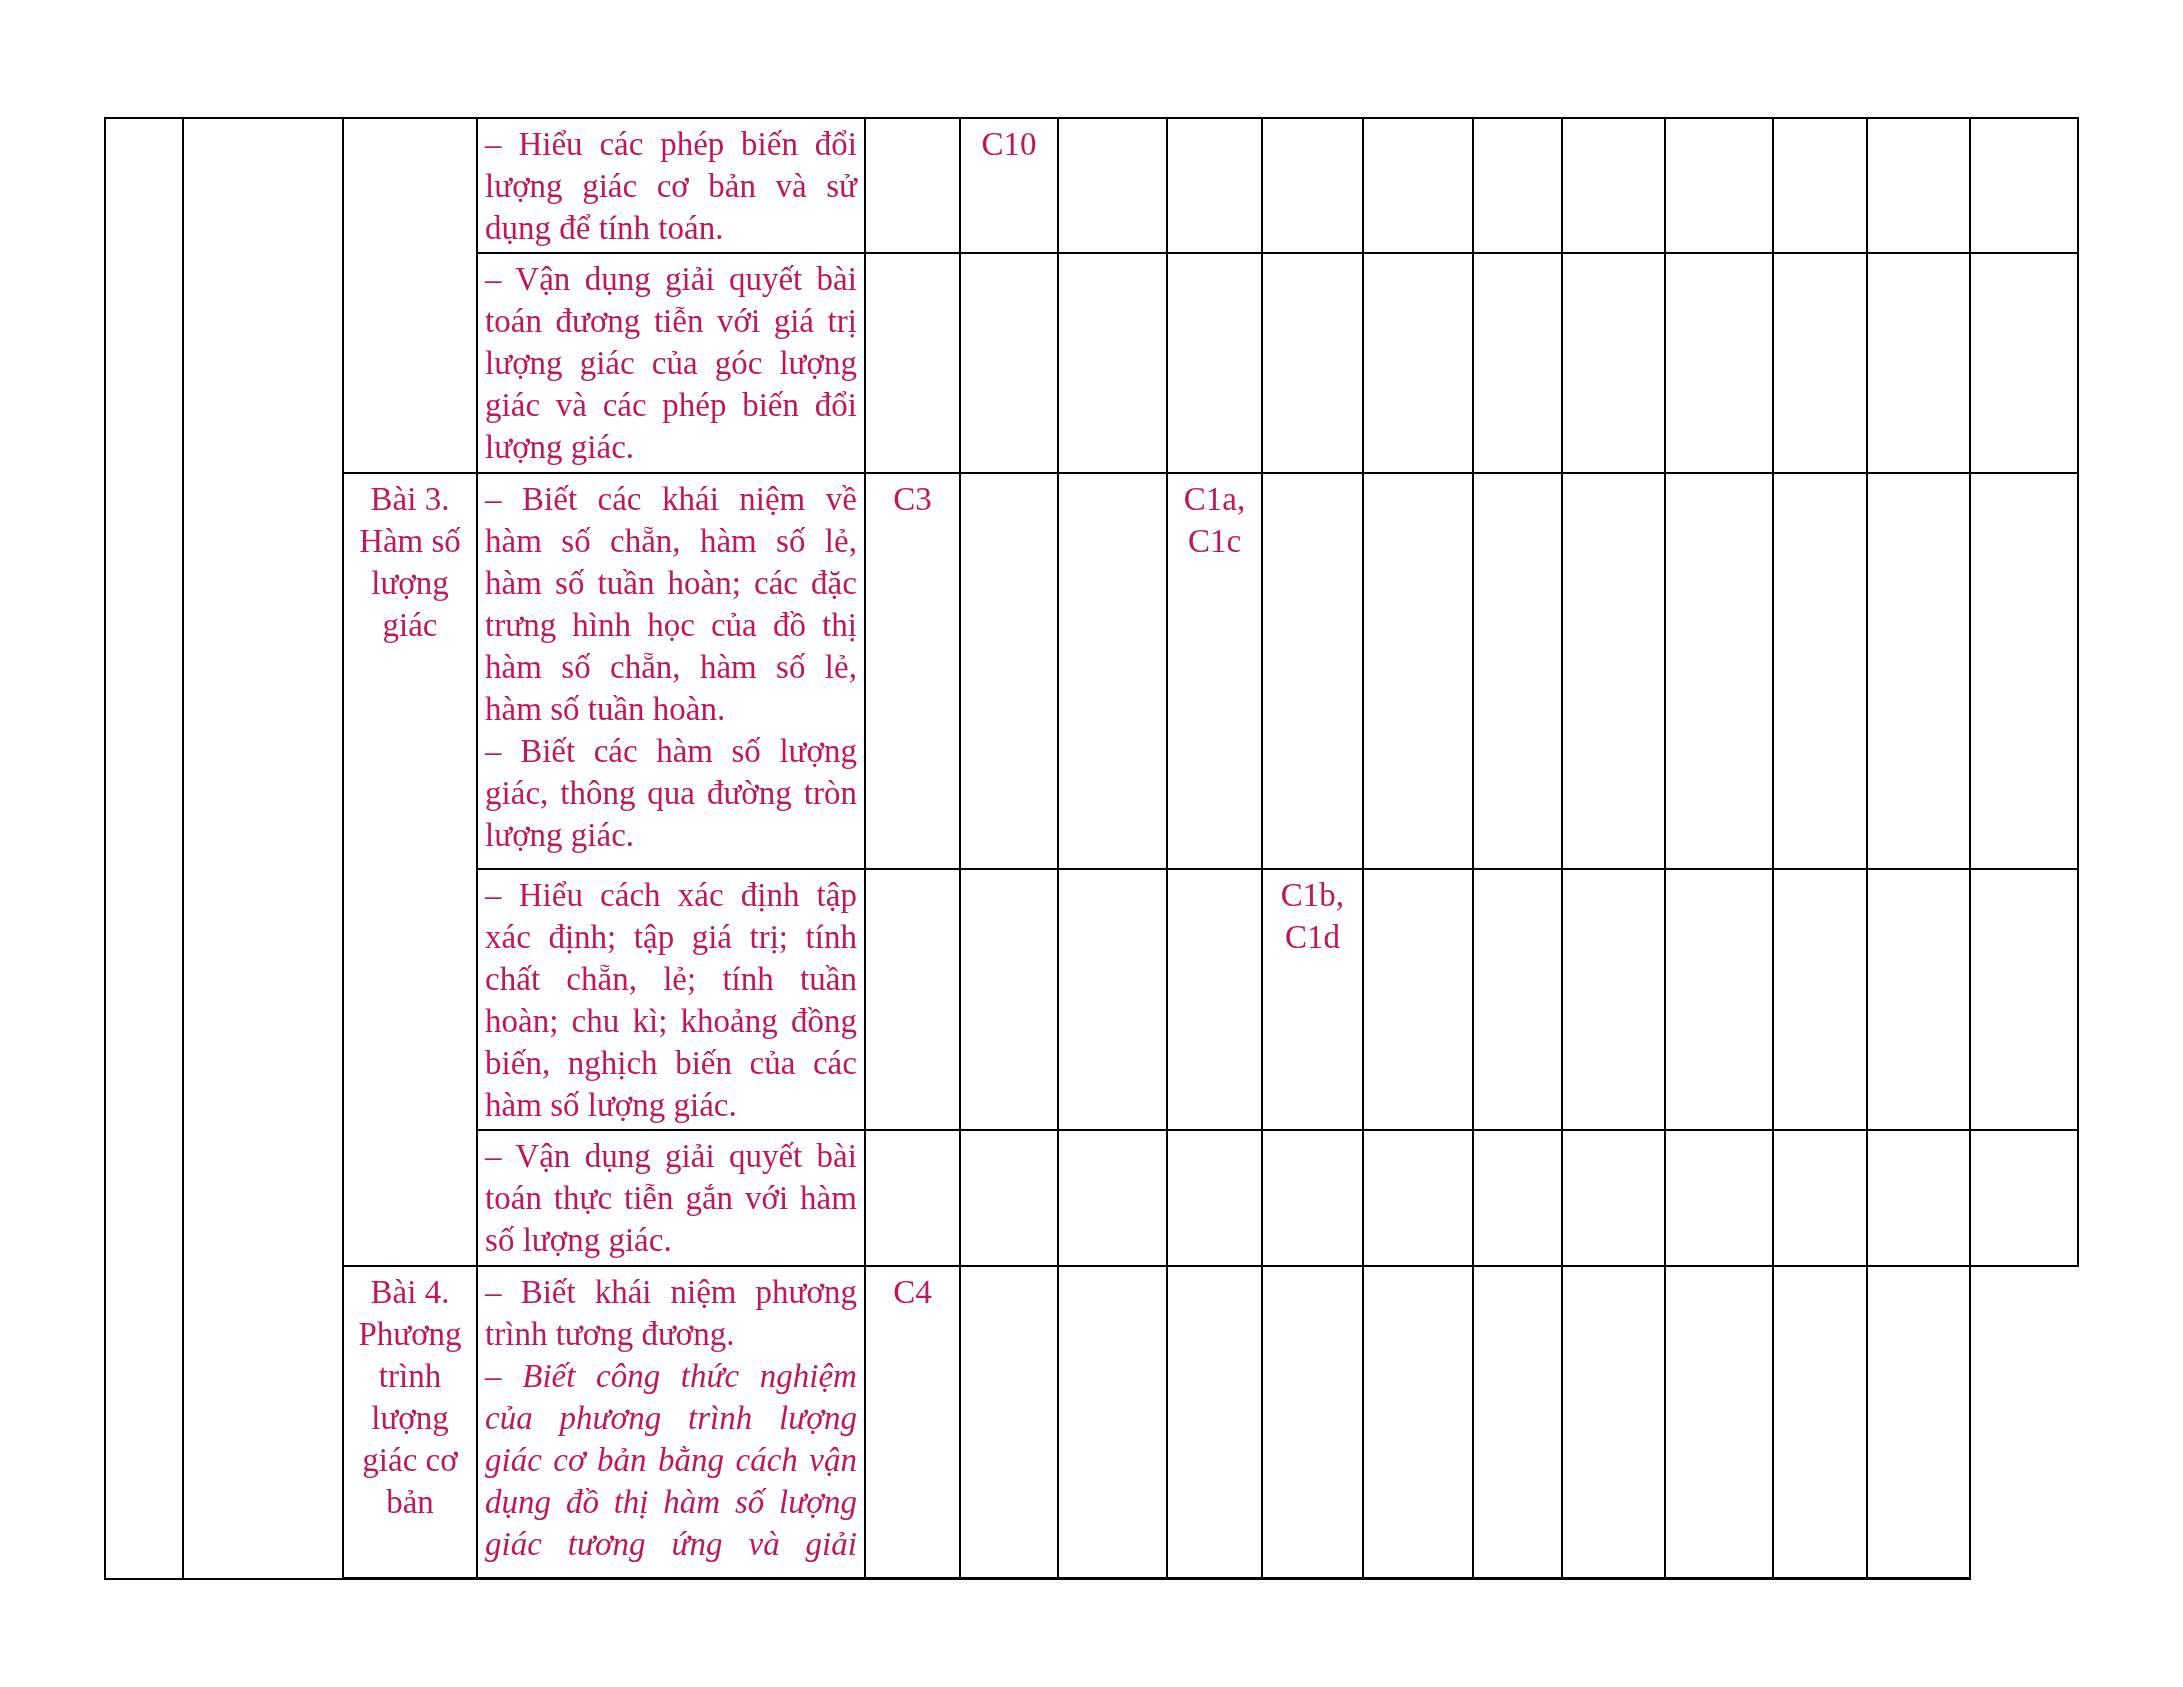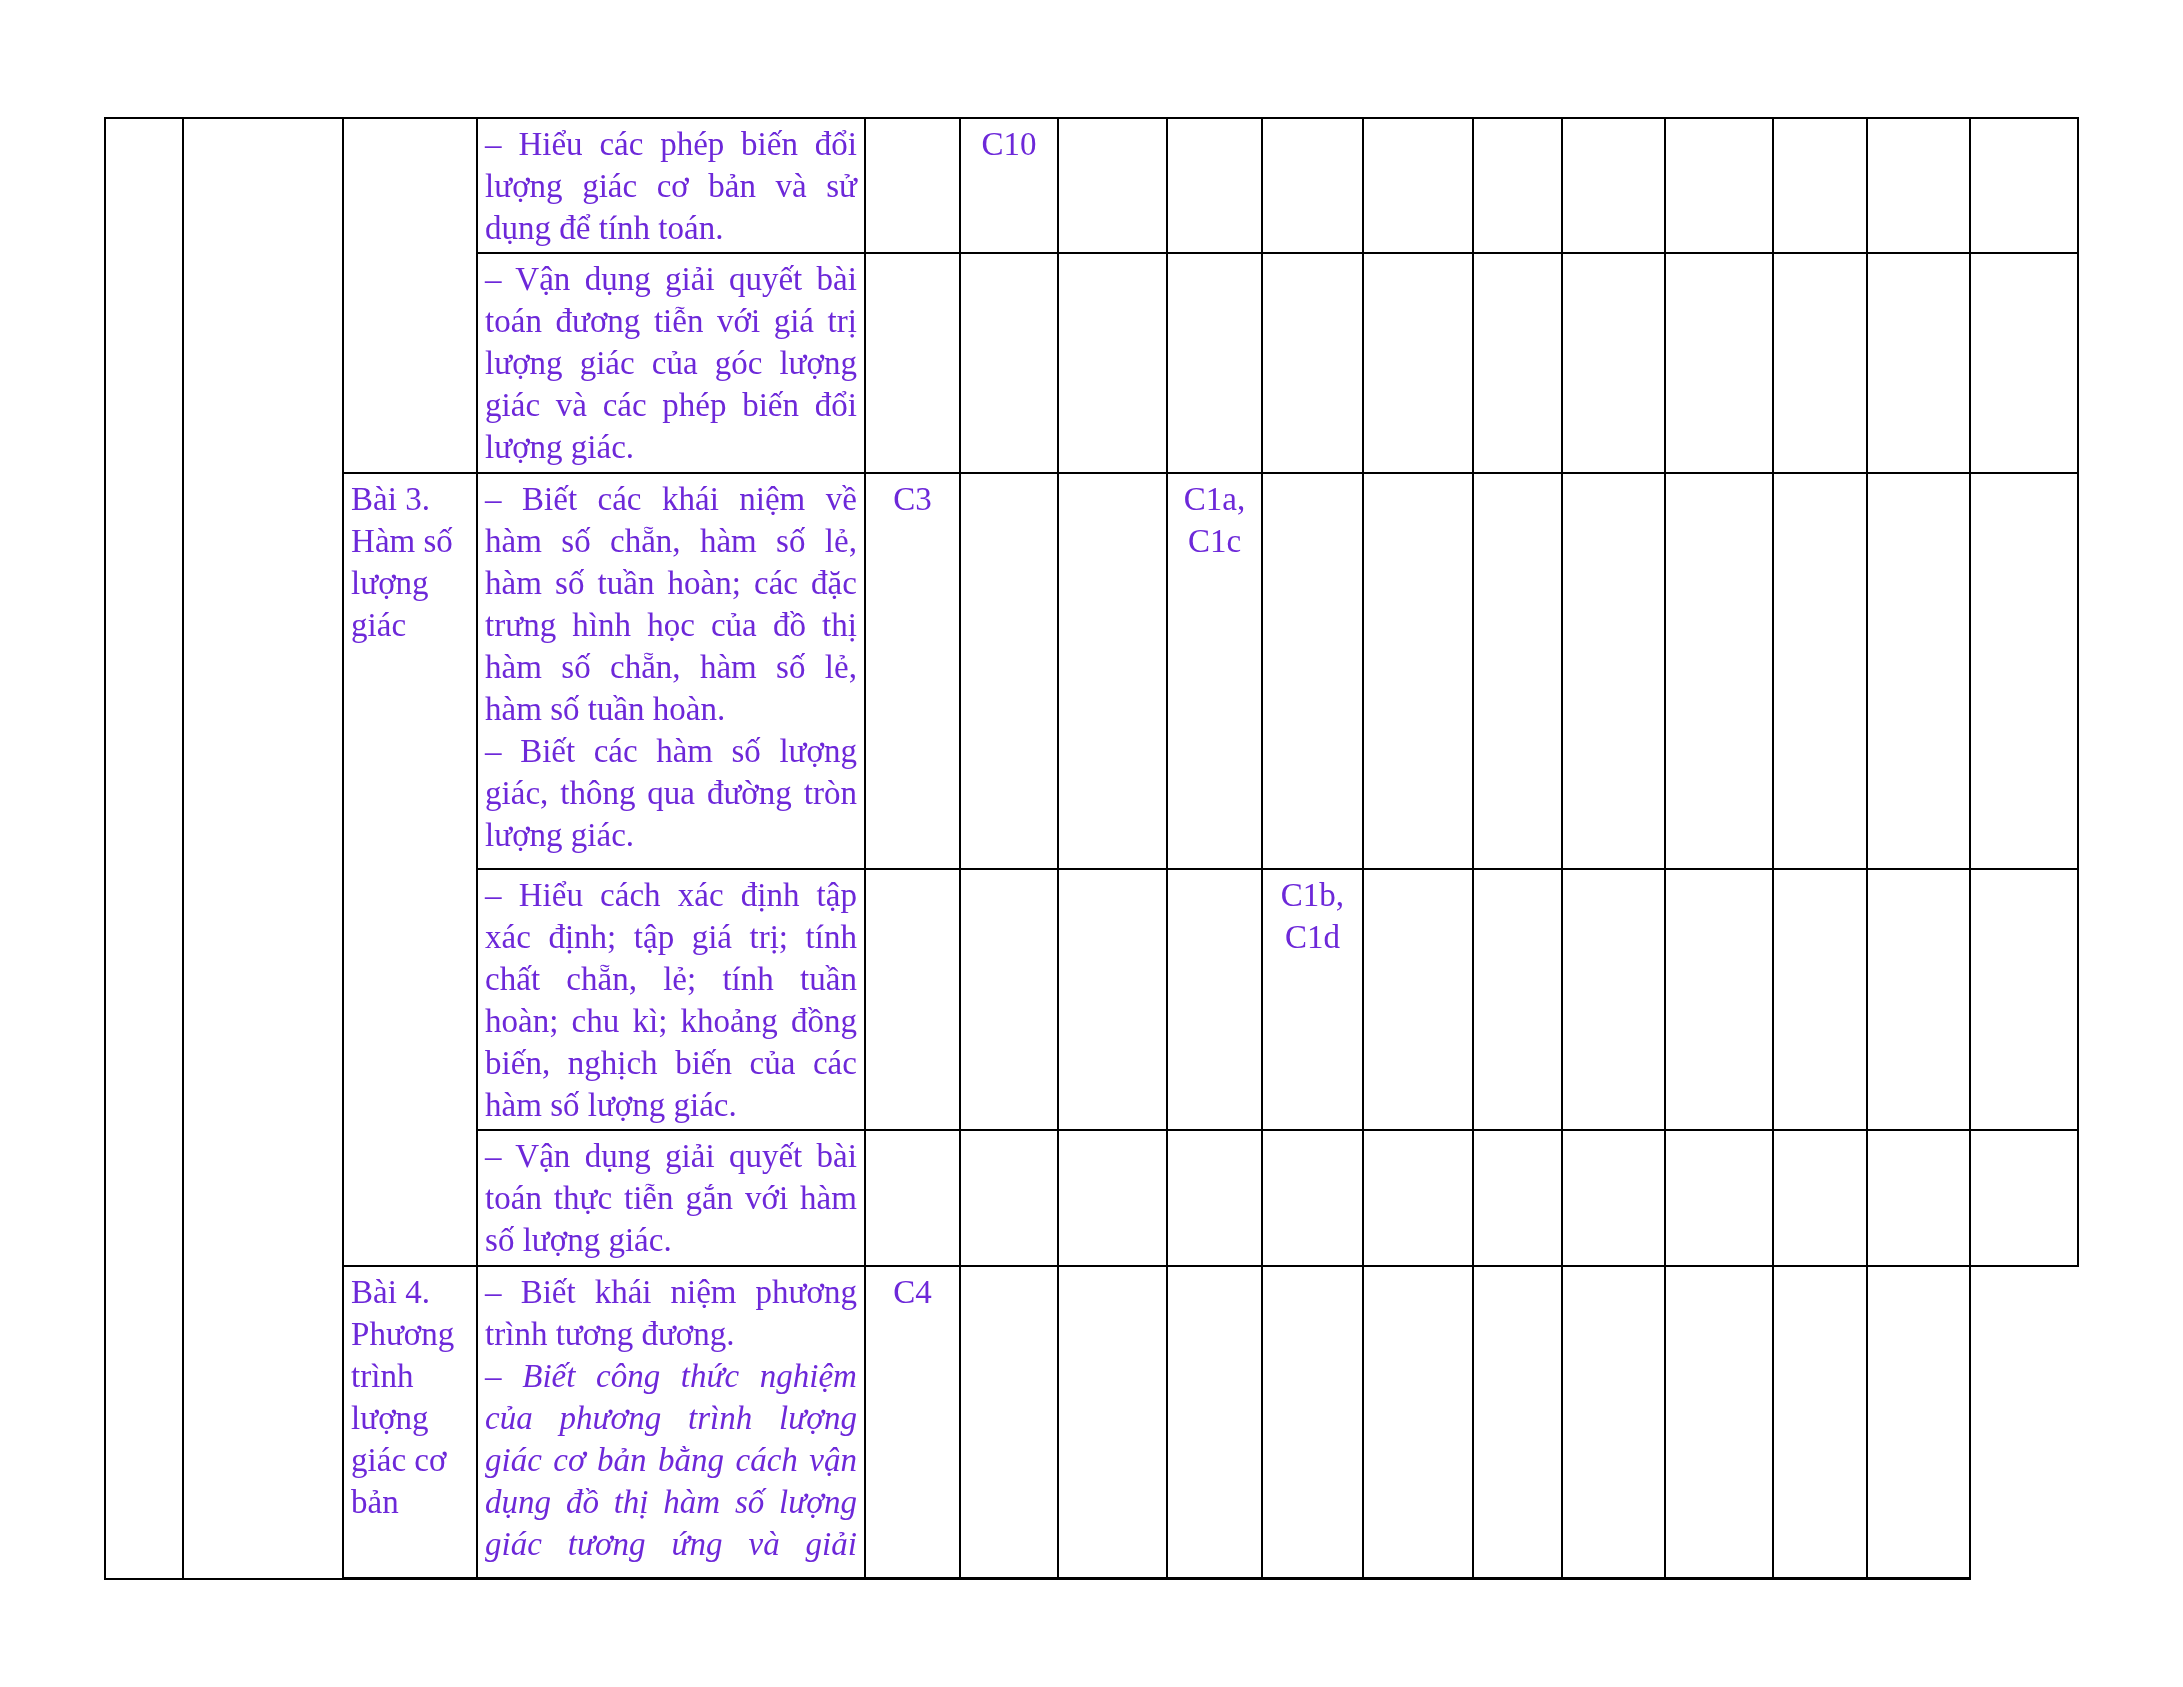--- a/index.html
+++ b/index.html
@@ -1,21 +1,21 @@
 <!DOCTYPE html>
 <html style="font-size:12.7px"><head>
 <meta charset="utf-8">
 <style>
   html, body { margin: 0; padding: 0; background: #ffffff; }
   .page {
     position: relative;
     width: 2183px;
     height: 1687px;
     background: #ffffff;
-    color: #6d28d9;
+    color: #be185d;
     font-family: "Liberation Serif", "DejaVu Serif", serif;
     overflow: hidden;
   }
   table.matrix {
     position: absolute;
     left: 104px;
     top: 117px;
     border-collapse: collapse;
     table-layout: fixed;
     width: 1974px;
@@ -26,20 +26,21 @@
     vertical-align: top;
     font-size: 33px;
     line-height: 42px;
     overflow: hidden;
   }
   tr.last-row td { border-bottom-width: 3.2px; }
   td.desc { text-align: justify; }
   td.desc p { margin: 0; padding: 0; }
   td.desc p.cut { text-align-last: justify; font-style: italic; }
   td.lesson {
+    text-align: center;
     vertical-align: middle;
     padding-left: 4.8px;
     padding-right: 4.8px;
   }
   td.lesson.vtop { vertical-align: top; margin-left: 20px; }
   td.code {
     text-align: center;
     vertical-align: middle;
     padding-left: 6.4px;
     padding-right: 6.4px;

